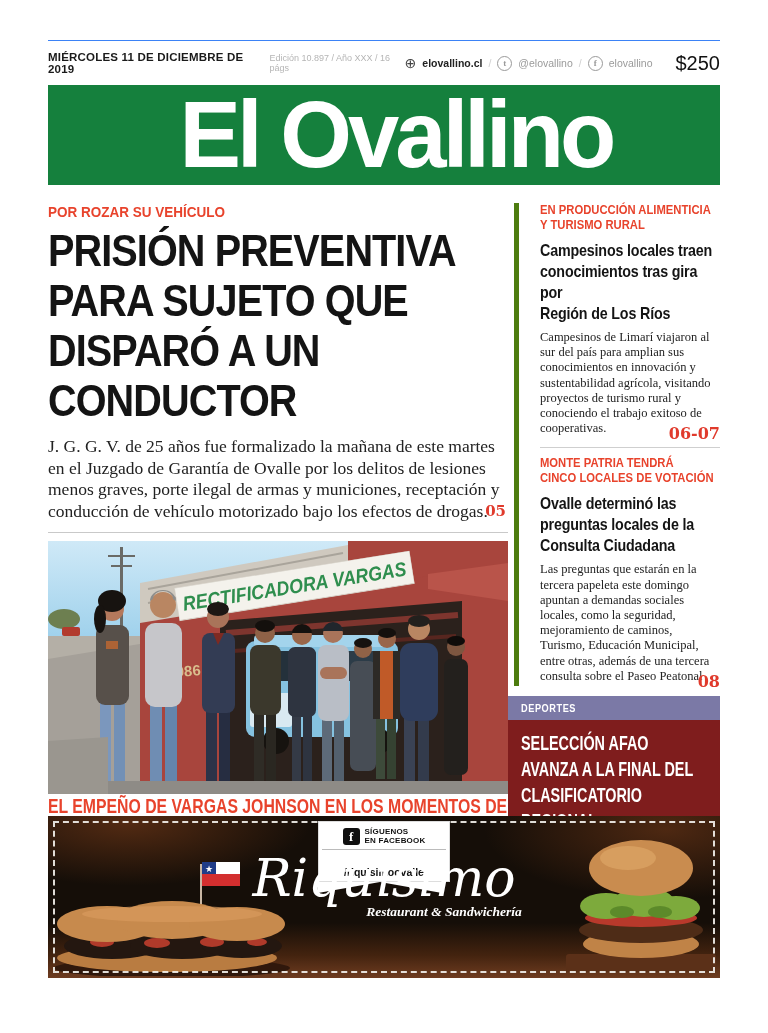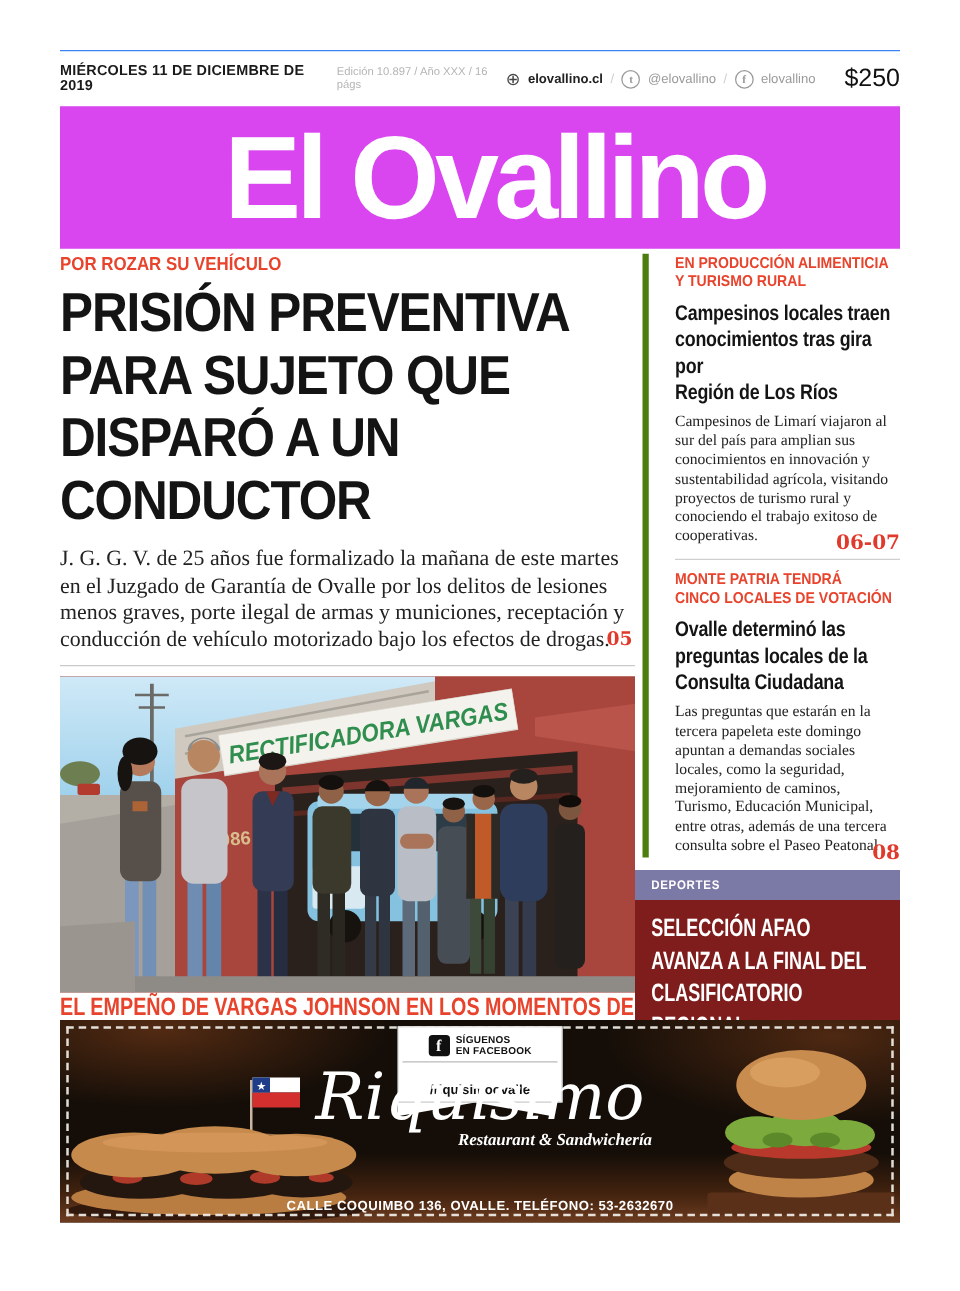--- a/index.html
+++ b/index.html
@@ -18,21 +18,21 @@
   .tb-right{display:flex;align-items:center;gap:7px;}
   .tb-social{display:flex;align-items:center;gap:6px;font-size:10.5px;color:#9a9a9a;}
   .tb-site{font-weight:bold;color:#222;}
   .glyph-globe{font-size:14px;color:#444;line-height:1;}
   .glyph-circle{display:inline-block;width:13px;height:13px;border:1.3px solid #9a9a9a;border-radius:50%;
     font-size:9px;line-height:12px;text-align:center;color:#9a9a9a;font-weight:bold;font-family:"Liberation Serif",serif;}
   .tb-sep{color:#cfcfcf;}
   .tb-price{font-size:20px;font-weight:normal;margin-left:16px;color:#111;}
 
   
-  .masthead{position:absolute;left:48px;right:48px;top:85px;height:114px;background:#d946ef;
+  .masthead{position:absolute;left:48px;right:48px;top:85px;height:100px;background:#15803d;
     display:flex;align-items:center;justify-content:center;padding-left:24px;}
   .masthead-title{color:#fff;font-weight:bold;font-size:94px;letter-spacing:-4px;line-height:100px;
     transform:scaleX(.98);white-space:nowrap;}
 
   
   .main{position:absolute;left:48px;top:203px;width:672px;display:flex;}
   .col-left{width:460px;flex:0 0 460px;}
   .col-right{flex:1;margin-left:6px;min-width:0;}
 
   .kicker{color:#e8432c;font-weight:bold;font-size:15px;letter-spacing:0;
@@ -383,14 +383,13 @@
       </div>
     </div>
     <div class="fb-handle">/riquisimoovalle</div>
   </div>
 
   <div class="ad-brand-wrap">
     <div class="ad-brand">Riquísimo</div>
     <div class="ad-tagline">Restaurant &amp; Sandwichería</div>
   </div>
 
-  <div class="ad-address">CALLE COQUIMBO 136, OVALLE.  TELÉFONO: 53-2632670</div>
 </div>
 
 </body></html>

